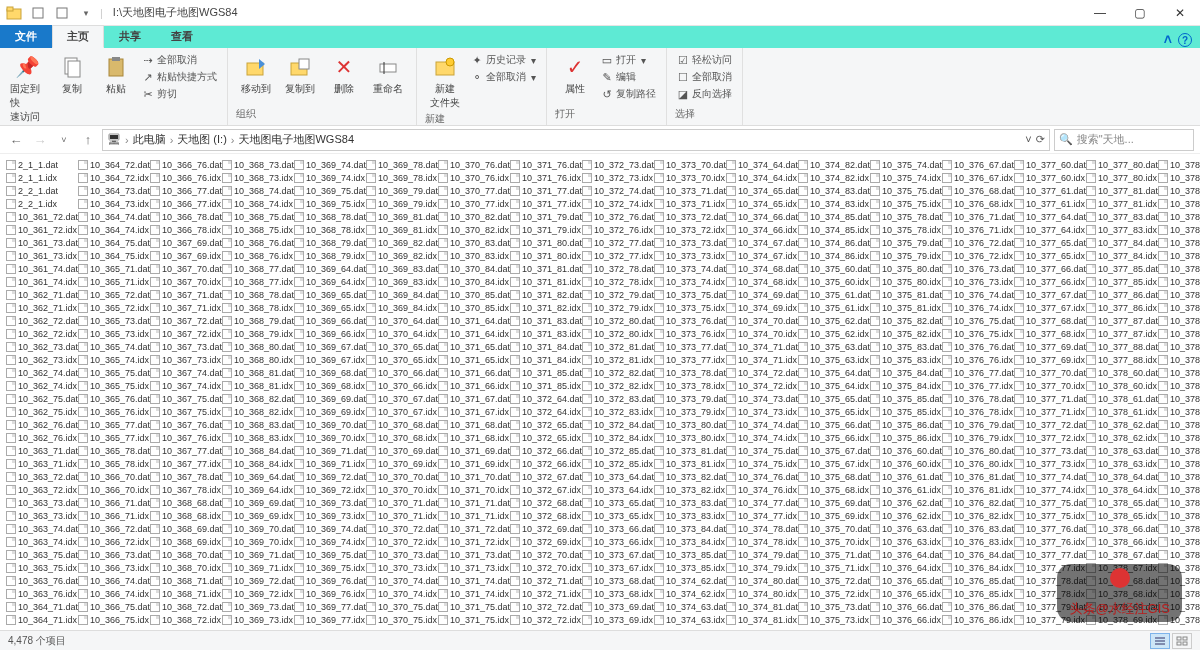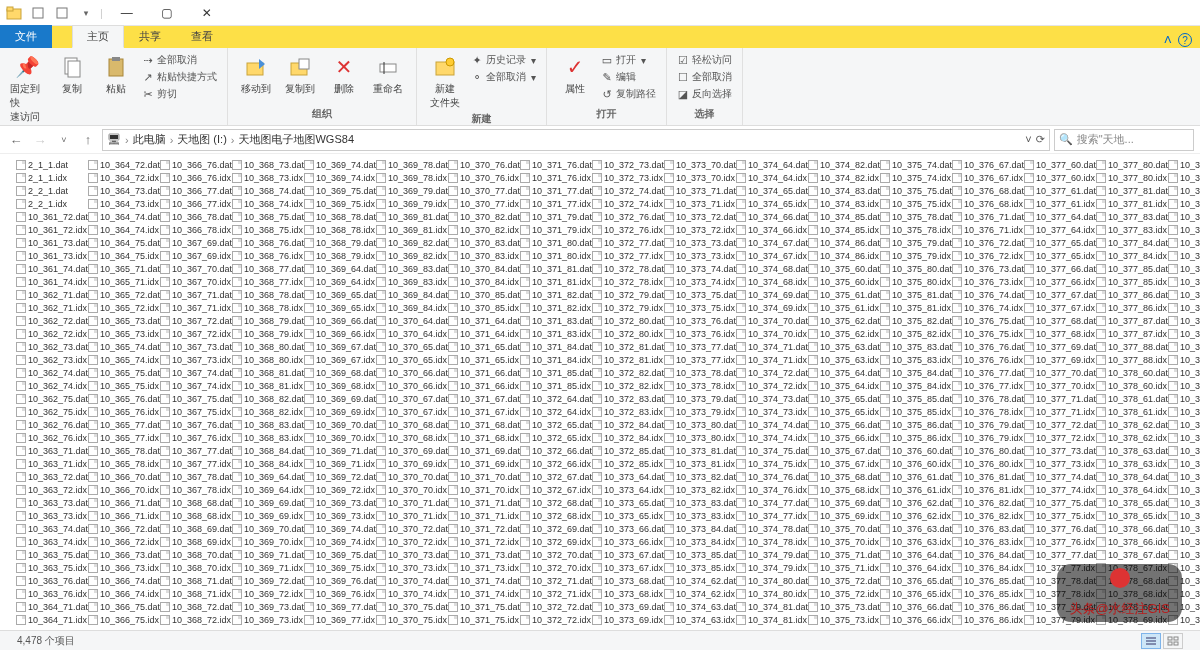--- a/index.html
+++ b/index.html
@@ -7,53 +7,53 @@
 
     
     .titlebar { height: 26px; background: #fff; display: flex; align-items: center; border-bottom: 1px solid #e5e5e5; }
     .qat { display: flex; align-items: center; gap: 4px; padding: 0 4px; }
     .qat .icon-box { width: 20px; height: 20px; display: flex; align-items: center; justify-content: center; }
     .title-text { margin-left: 6px; font-size: 11px; color: #444; flex: 1; text-align: left; }
     .win-controls { display: flex; }
     .win-btn { width: 40px; height: 26px; display: flex; align-items: center; justify-content: center; font-size: 12px; }
 
     
-    .tabs { height: 22px; display: flex; align-items: flex-end; background: #fde047; }
+    .tabs { height: 22px; display: flex; align-items: flex-end; background: #5eead4; font-weight: bold; }
     .tab { padding: 3px 14px; font-size: 11px; color: #444; border: 1px solid transparent; }
     .tab.file { background: #1979ca; color: #fff; }
-    .tab.active { border: 1px solid #ddd; border-bottom: 1px solid #f5f6f7; background: #f5f6f7; margin-left: 20px; }
+    .tab.active { border: 1px solid #ddd; border-bottom: 1px solid #f5f6f7; background: #f5f6f7; }
     .tabs-right { margin-left: auto; display: flex; align-items: center; gap: 6px; padding-right: 8px; color: #0066cc; font-size: 14px; }
 
     
     .ribbon { height: 78px; background: #f5f6f7; border-bottom: 1px solid #ddd; display: flex; }
     .group { border-right: 1px solid #e0e0e0; padding: 2px 8px; display: flex; flex-direction: column; }
     .group-body { flex: 1; display: flex; align-items: flex-start; gap: 4px; padding-top: 2px; }
-    .group-label { text-align: center; font-size: 10px; color: #666; padding-bottom: 2px; font-weight: bold; }
+    .group-label { text-align: left; font-size: 10px; color: #666; padding-bottom: 2px; }
     .big-btn { display: flex; flex-direction: column; align-items: center; width: 40px; padding: 2px; font-size: 10px; color: #444; }
     .big-btn .ico { width: 26px; height: 26px; margin-bottom: 2px; display: flex; align-items: center; justify-content: center; font-size: 20px; }
     .mini-list { display: flex; flex-direction: column; gap: 1px; font-size: 10px; color: #555; }
     .mini-item { display: flex; align-items: center; gap: 3px; padding: 1px 2px; }
     .mini-item .mi { width: 12px; height: 12px; display: inline-flex; align-items: center; justify-content: center; font-size: 11px; }
 
     
     .addressbar { height: 28px; display: flex; align-items: center; padding: 2px 6px; gap: 4px; border-bottom: 1px solid #eee; }
     .nav-arrow { width: 20px; height: 20px; display: flex; align-items: center; justify-content: center; color: #666; font-size: 13px; }
     .crumbs { flex: 1; height: 22px; border: 1px solid #ccc; display: flex; align-items: center; padding: 0 4px; font-size: 11px; gap: 4px; }
     .crumb-sep { color: #888; }
     .crumbs-right { margin-left: auto; display: flex; gap: 4px; color: #555; }
     .search { width: 140px; height: 22px; border: 1px solid #ccc; display: flex; align-items: center; padding: 0 4px; color: #888; font-size: 11px; gap: 4px; }
 
     
-    .file-area { height: 476px; overflow: hidden; padding: 4px 16px; display: flex; flex-direction: column; flex-wrap: wrap; align-content: flex-start; gap: 0 0; }
+    .file-area { height: 476px; overflow: hidden; padding: 4px 6px; display: flex; flex-direction: column; flex-wrap: wrap; align-content: flex-start; gap: 0 0; }
     .file-item { display: flex; align-items: center; width: 72px; height: 13px; font-size: 9px; color: #333; white-space: nowrap; overflow: hidden; }
     .file-item .fi { width: 10px; height: 10px; border: 1px solid #aaa; background: #fff; margin-right: 2px; flex-shrink: 0; position: relative; }
     .file-item .fi::before { content: ""; position: absolute; top: 0; right: 0; width: 3px; height: 3px; background: #ddd; }
 
     
-    .statusbar { height: 20px; border-top: 1px solid #ddd; display: flex; align-items: center; padding: 0 17px; font-size: 10px; color: #555; background: #f5f6f7; justify-content: space-between; }
+    .statusbar { height: 20px; border-top: 1px solid #ddd; display: flex; align-items: center; padding: 0 8px; font-size: 10px; color: #555; background: #f5f6f7; justify-content: space-between; }
     .view-toggles { display: flex; gap: 2px; }
     .vt { width: 20px; height: 16px; border: 1px solid #ccc; display: flex; align-items: center; justify-content: center; }
     .vt.active { background: #cde6f7; border-color: #7eb4ea; }
 
     
     .watermark { position: absolute; right: 18px; bottom: 28px; background: rgba(0,0,0,0.55); color: #b91c1c; border-radius: 14px; padding: 4px 12px; font-size: 13px; display: flex; align-items: center; gap: 12px; flex-direction: column; }
     .watermark .av { width: 20px; height: 20px; border-radius: 50%; background: #d33; display: inline-block; }
 
     svg { display: block; }
   </style>
@@ -74,20 +74,21 @@
         </svg>
       </span>
     <span class="icon-box">
         <svg width="14" height="14">
           <rect x="2" y="2" width="10" height="10" fill="none" stroke="#777"></rect>
         </svg>
       </span>
     <span class="icon-box" style="font-size:9px;color:#666;">▾</span>
     <span style="color:#ccc;">|</span>
   </div>
+  <span class="title-text">I:\天地图电子地图WGS84</span>
   <div class="win-controls">
     <div class="win-btn">—</div>
     <div class="win-btn">▢</div>
     <div class="win-btn">✕</div>
   </div>
 </div>
 
 <div class="tabs">
   <div class="tab file">文件</div>
   <div class="tab active">主页</div>

